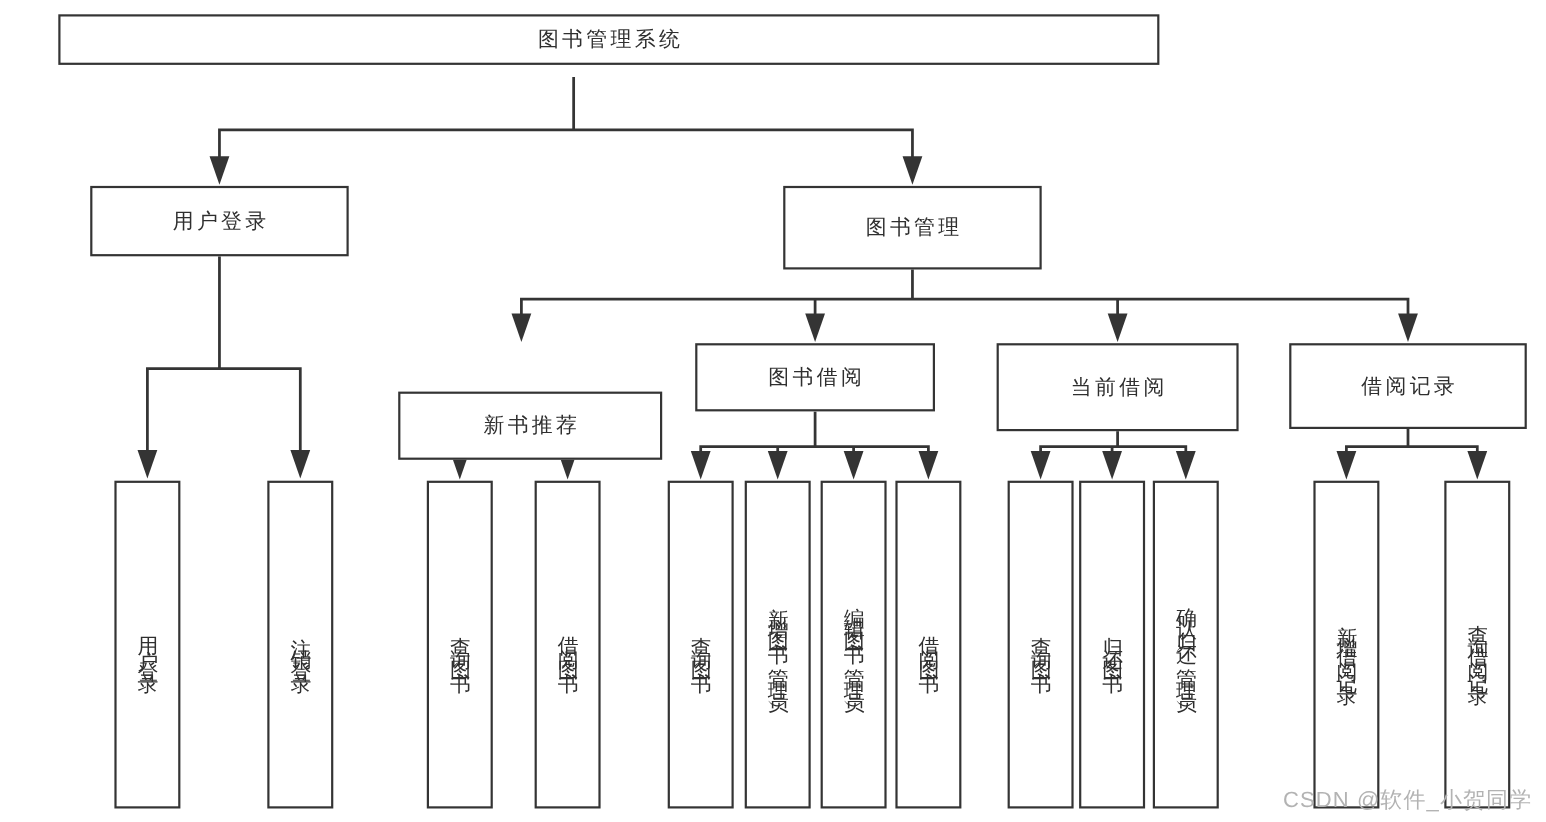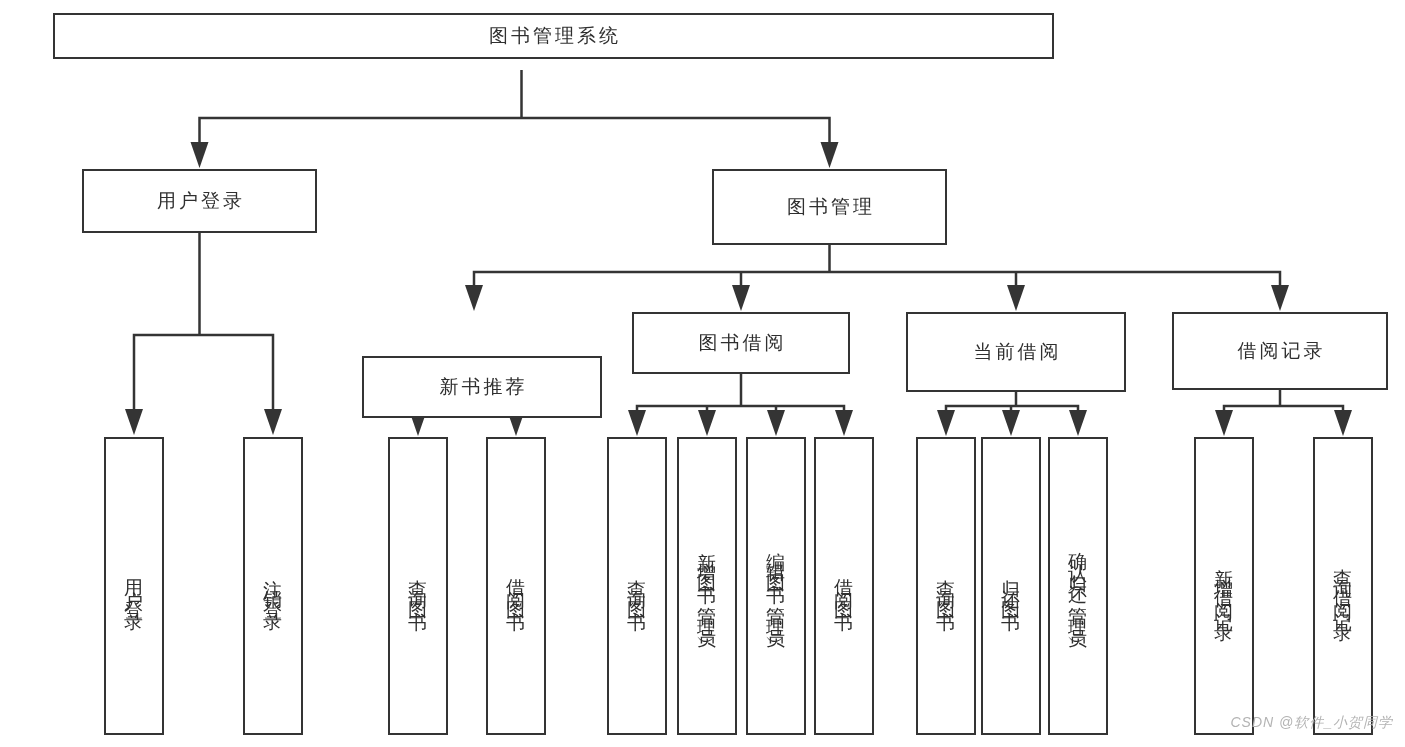--- a/index.html
+++ b/index.html
@@ -33,25 +33,24 @@
     writing-mode:vertical-rl;
     text-orientation:mixed;
     letter-spacing:11px;
     line-height:1;
     white-space:nowrap;
   }
   .watermark{
     position:absolute;
     right:12px;top:714px;
     color:#b3b3b3;
-    font-size:14px;
+    font-size:20px;
     letter-spacing:1px;
     z-index:5;
     font-family:"Liberation Sans","DejaVu Sans",sans-serif;
-    font-style:italic;
   }
 </style>
 </head>
 <body>
 
 <div class="canvas">
 
   <svg class="edges" viewBox="0 0 1405 747" xmlns="http://www.w3.org/2000/svg">
     <g>
       <path d="M521.5 70 V119 M198.25 118 H830.75 M199.5 118 V143.5 M829.5 118 V143.5"></path>

